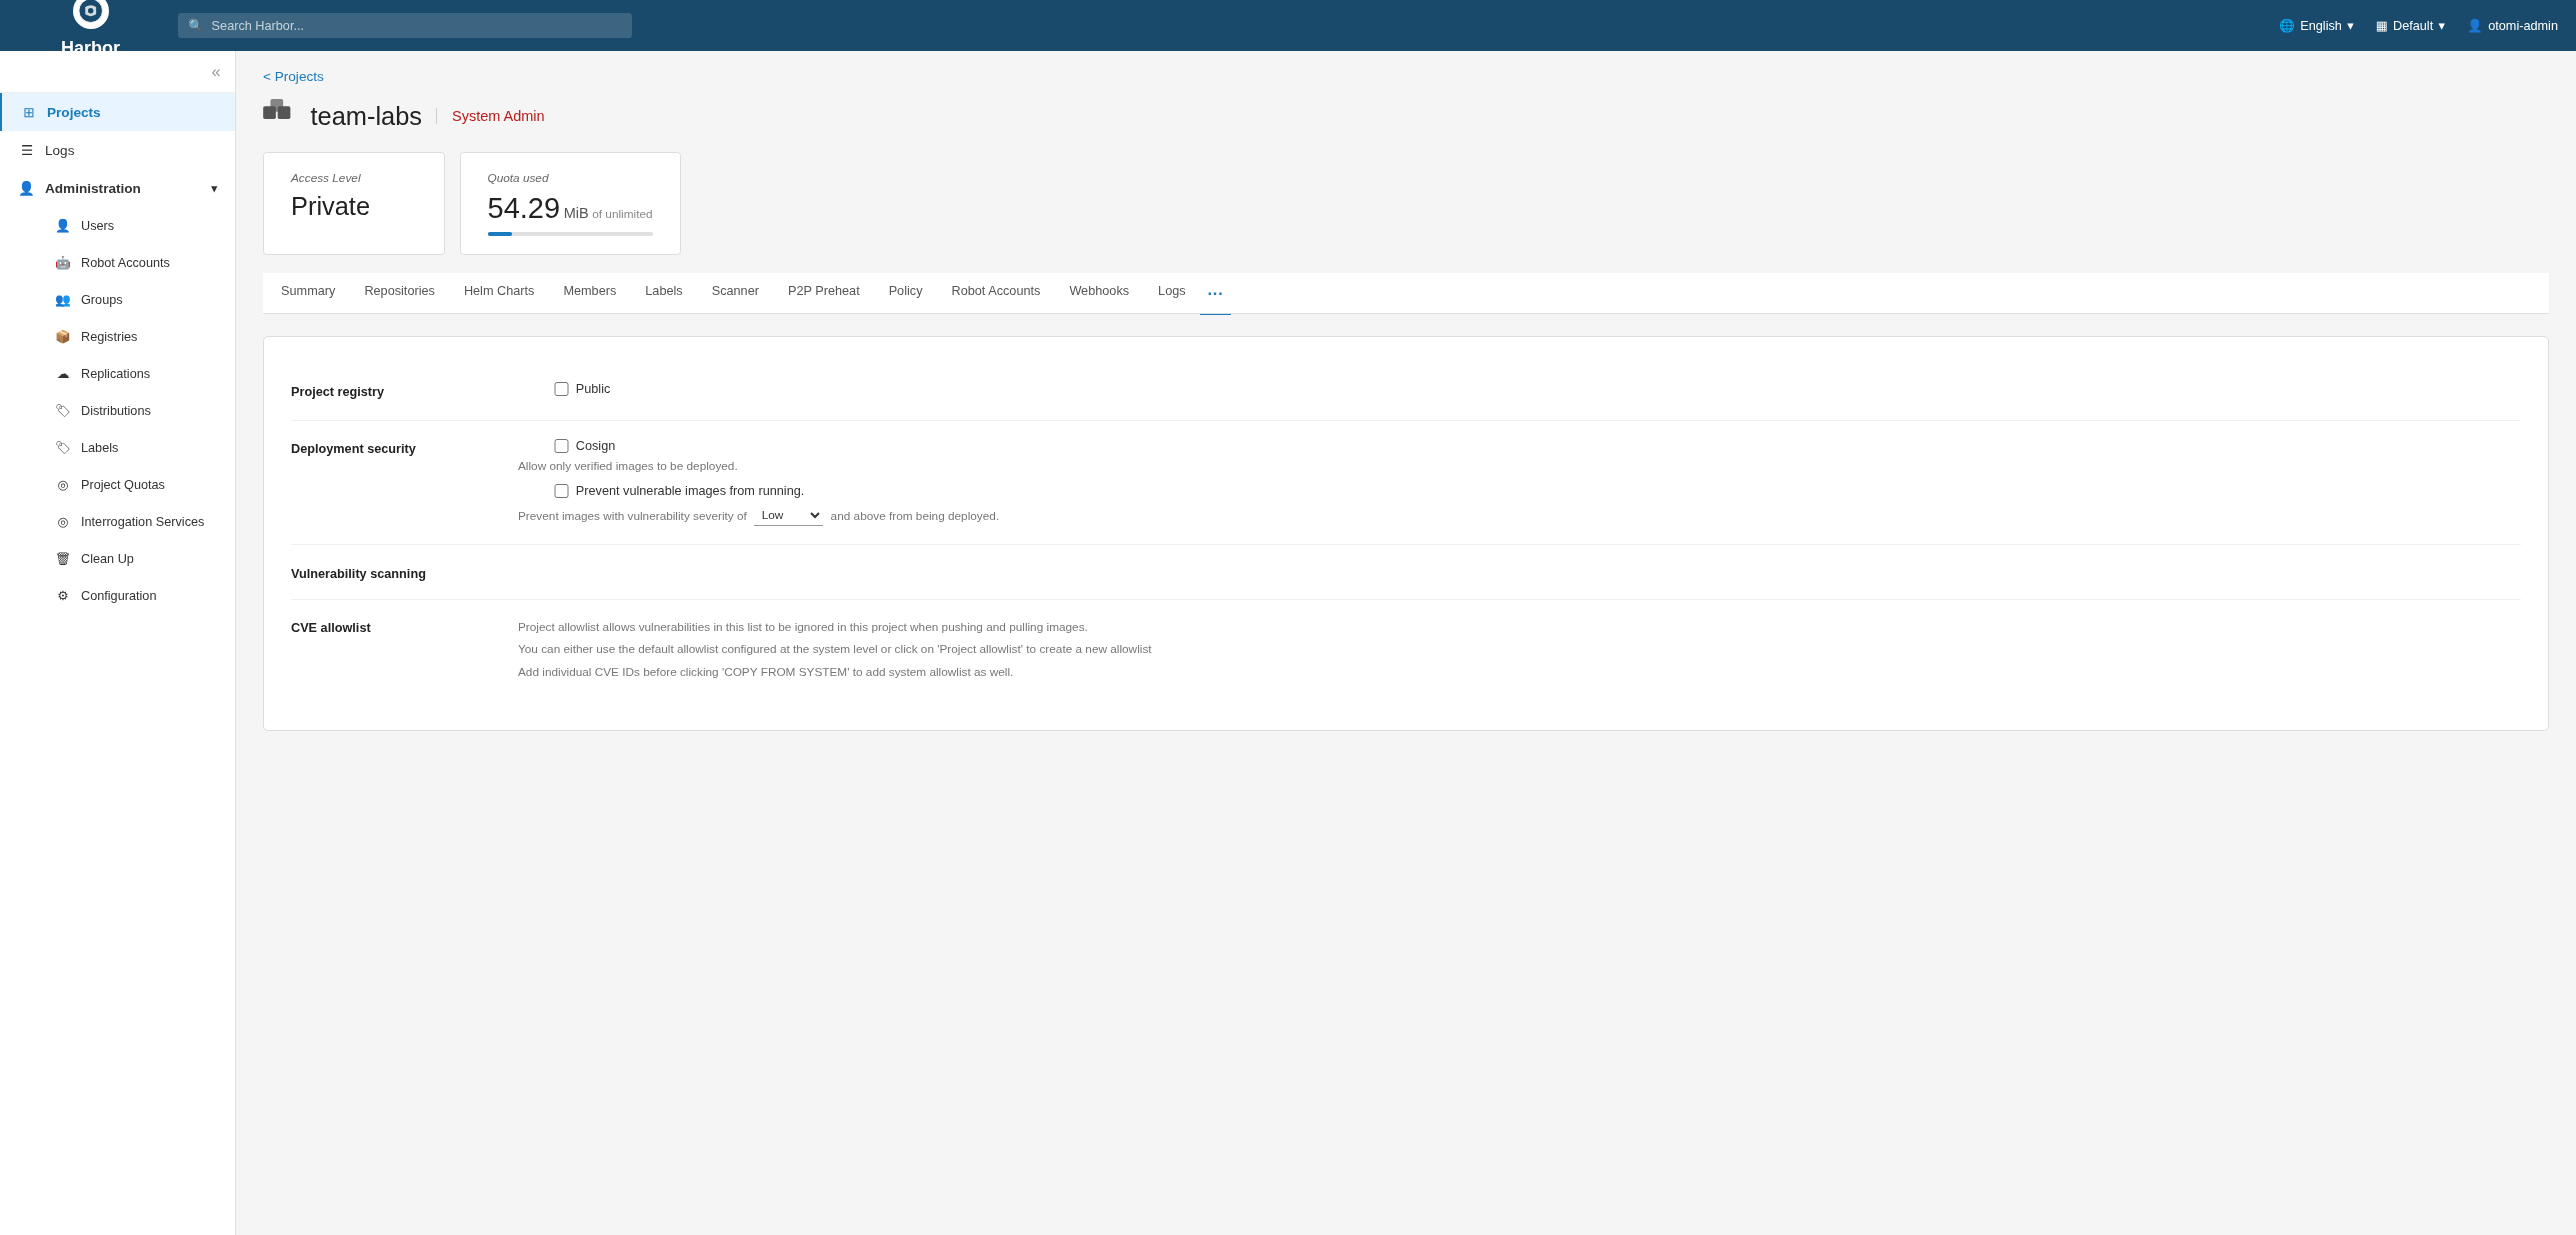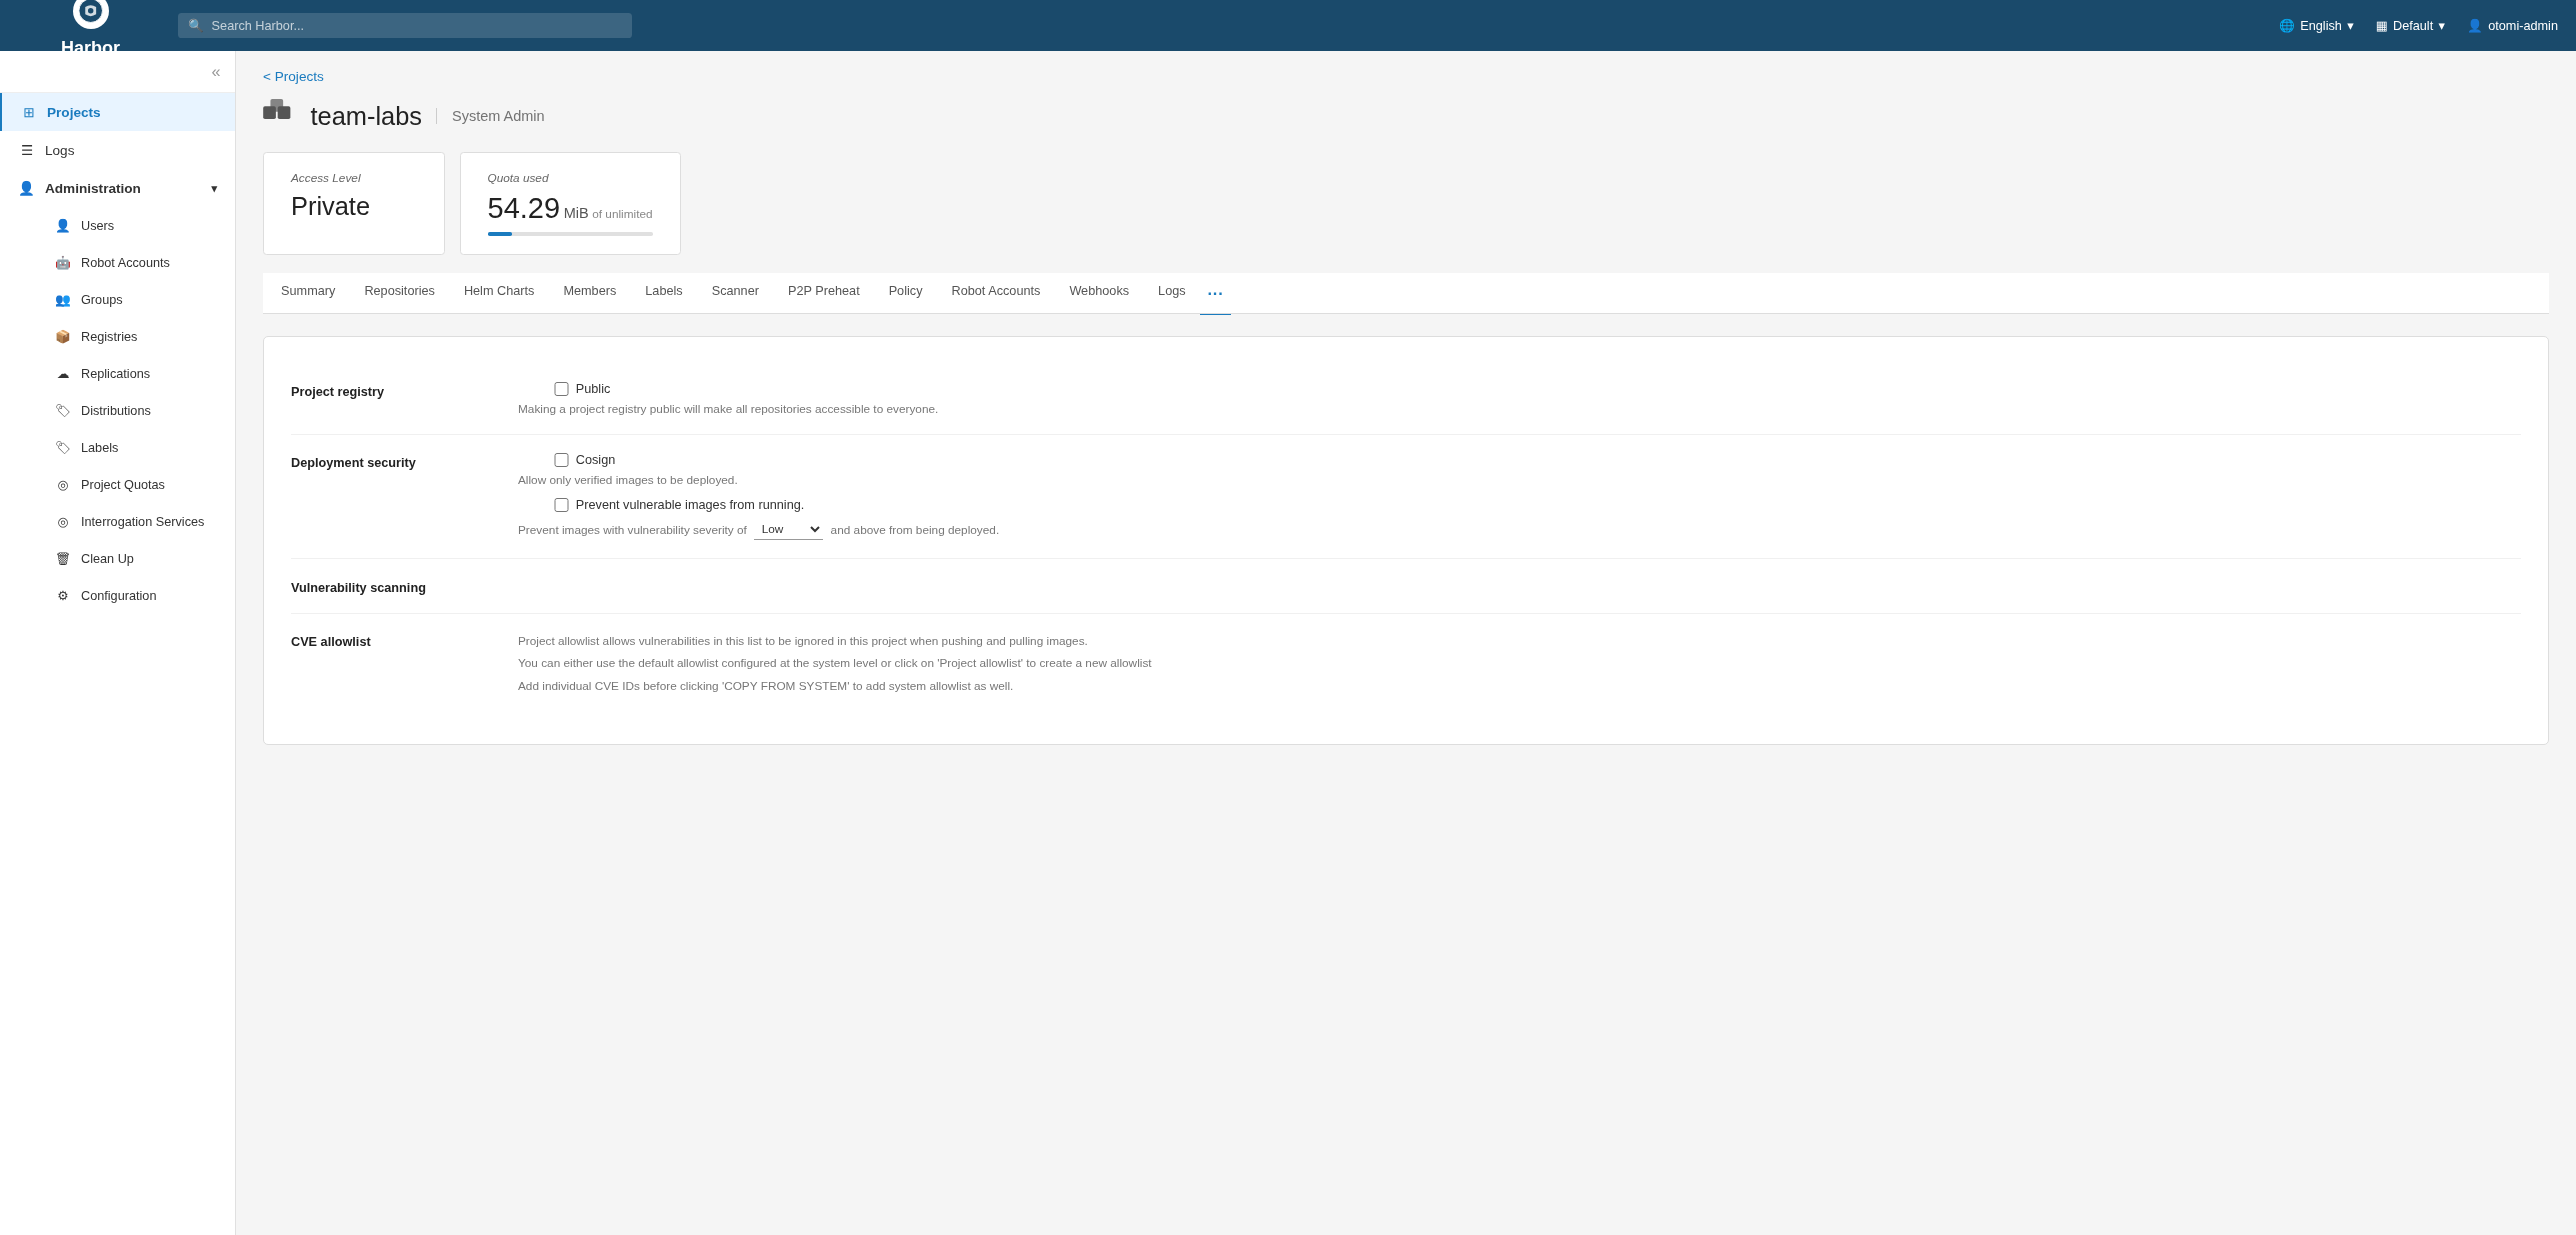--- a/index.html
+++ b/index.html
@@ -144,21 +144,21 @@
       align-items: center;
       gap: 14.5px;
       margin-bottom: 18px;
     }
     .project-title {
       font-size: 25.4px;
       font-weight: 400;
       color: #222;
     }
     .project-role {
-      color: #737373;
+      color: #b91c1c;
       font-size: 14.5px;
       padding-left: 14.5px;
       border-left: 1.8px solid #ccc;
     }
     .project-icon {
       font-size: 25.4px;
       color: #555;
     }
 
     
@@ -460,21 +460,20 @@
 
     <div class="config-panel">
 
       <div class="config-row">
         <div class="config-label">Project registry</div>
         <div class="config-controls">
           <div class="checkbox-row">
             <input type="checkbox" id="public-check" style="">
             <label class="checkbox-label" for="public-check">Public</label>
           </div>
-          <div class="config-desc">Making a project registry public will make all repositories accessible to everyone.</div>
         </div>
       </div>
 
       <div class="config-row">
         <div class="config-label">Deployment security</div>
         <div class="config-controls">
           <div class="checkbox-row">
             <input type="checkbox" id="cosign-check" style="">
             <label class="checkbox-label" for="cosign-check">Cosign</label>
           </div>

